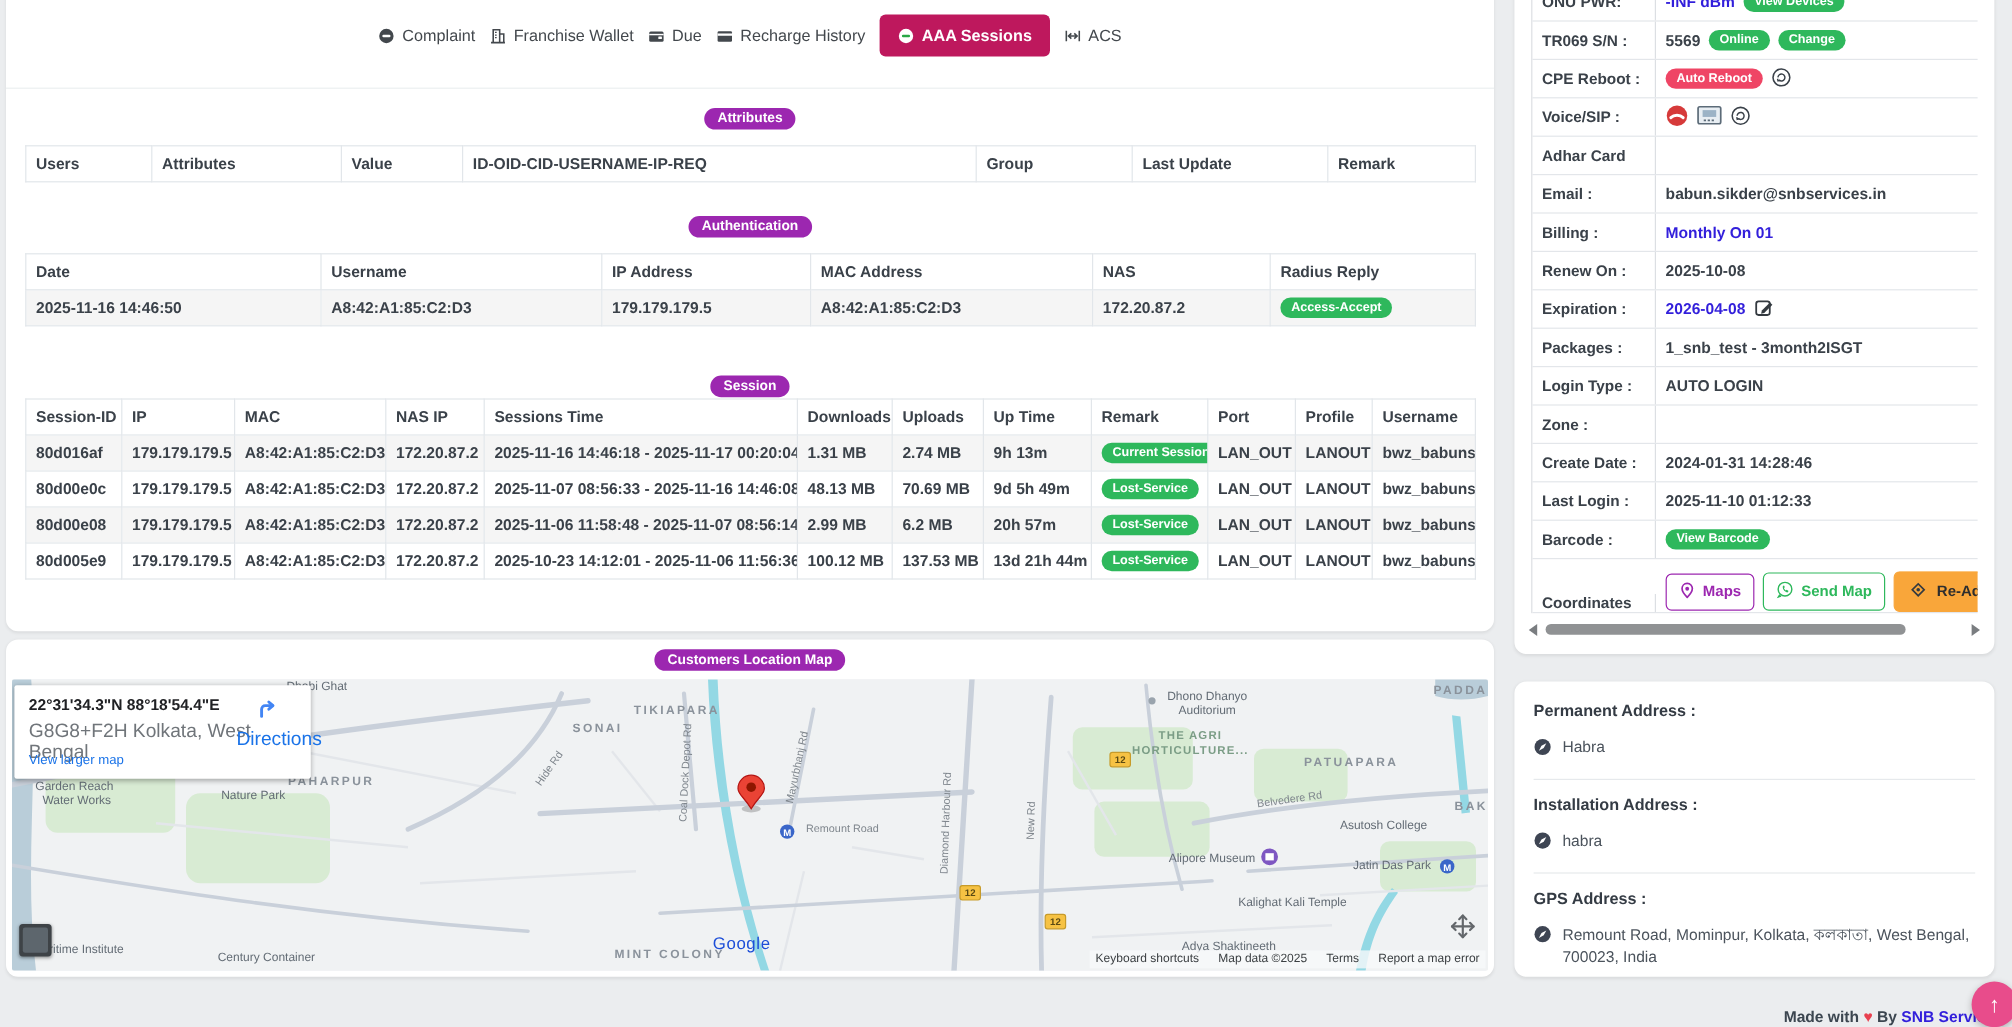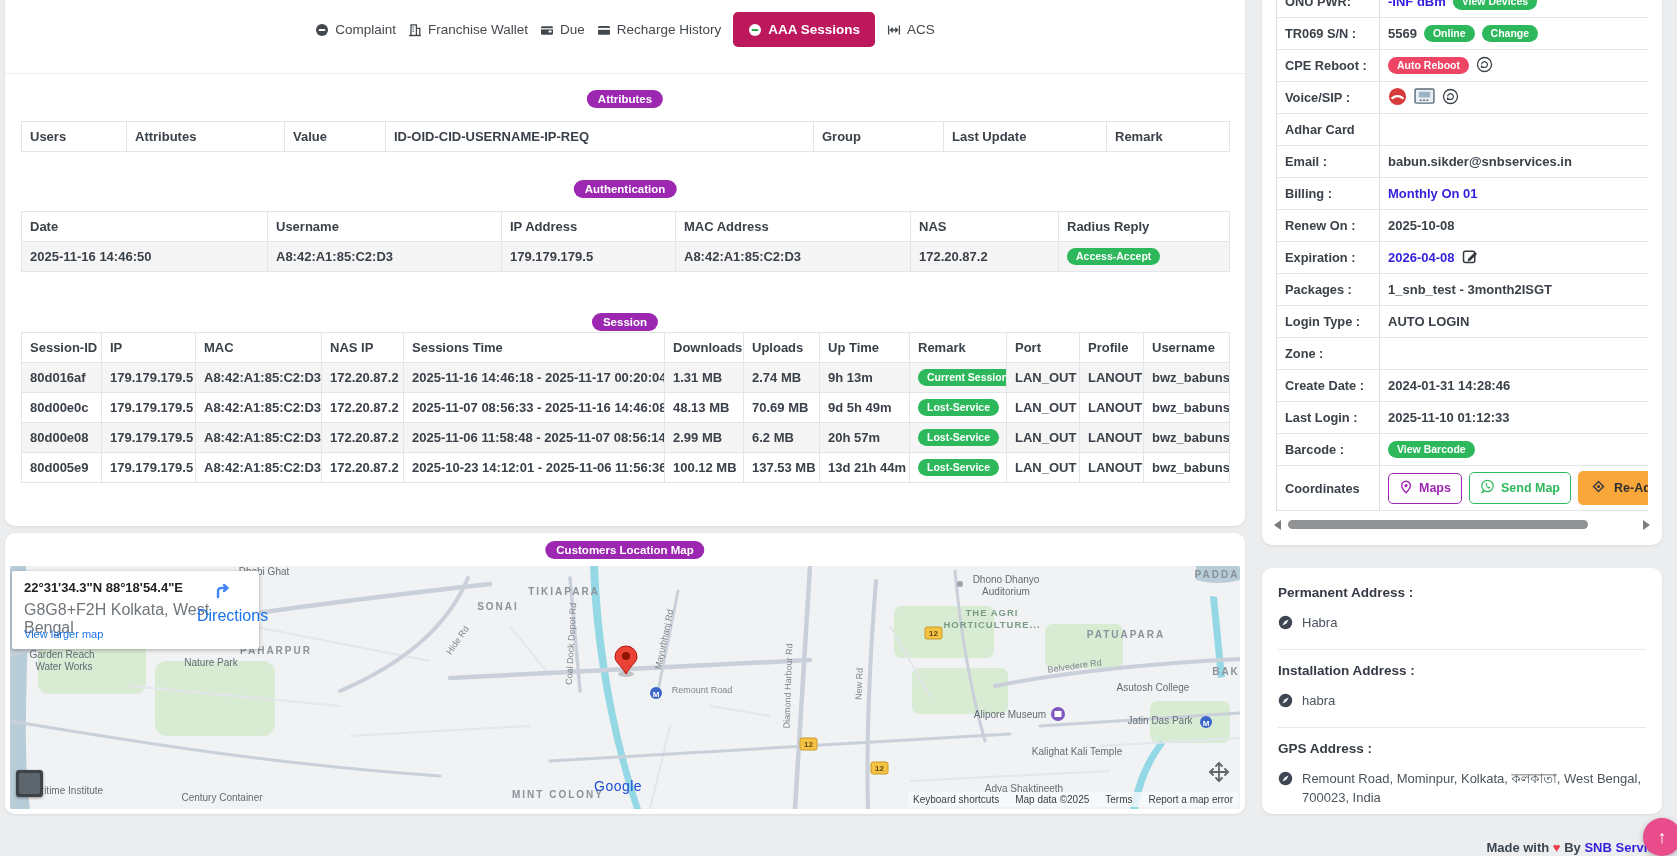--- a/index.html
+++ b/index.html
@@ -65,21 +65,21 @@
   .google-logo{position:absolute;left:584px;top:212px;font-size:14px;font-weight:500;
     color:#1d4ed8;letter-spacing:.5px;}
   .attribution{position:absolute;right:2px;bottom:2px;height:15px;display:flex;gap:16px;
     align-items:center;font-size:10px;color:#3c4043;background:rgba(248,249,250,.8);padding:0 5px;}
   .attribution span{cursor:pointer;}
 
   
   .details-card{left:1262px;top:-22px;width:400px;height:567px;padding-top:8px;box-sizing:border-box;}
   .details-table{margin:0 14px;border-left:1px solid #dcdfe3;}
   .drow{display:flex;height:31px;border-bottom:1px solid #e3e6ea;align-items:stretch;}
-  .drow.tall{height:44px;}
+  .drow.tall{height:44px;align-items:flex-end;}
   .dlabel{width:90px;flex:none;padding-left:8px;padding-right:4px;font-size:12.8px;font-weight:700;
     color:#3a4149;border-right:1px solid #dcdfe3;display:flex;align-items:center;white-space:nowrap;}
   .dvalue{flex:1;padding-left:8px;font-size:13px;font-weight:600;color:#3a4149;
     display:flex;align-items:center;gap:7px;overflow:hidden;white-space:nowrap;}
   .blue-bold{color:#321fdb;font-weight:700;}
   .icon-btn{display:inline-flex;background:none;border:none;padding:0;cursor:pointer;align-items:center;}
   .btn-outline{display:inline-flex;align-items:center;gap:6px;border:1px solid;border-radius:5px;
     padding:6px 10px;font-size:12.5px;font-weight:600;background:#fff;cursor:pointer;flex:none;}
   .btn-maps{color:#9c27b0;border-color:#9c27b0;}
   .btn-send{color:#2eb85c;border-color:#2eb85c;}

